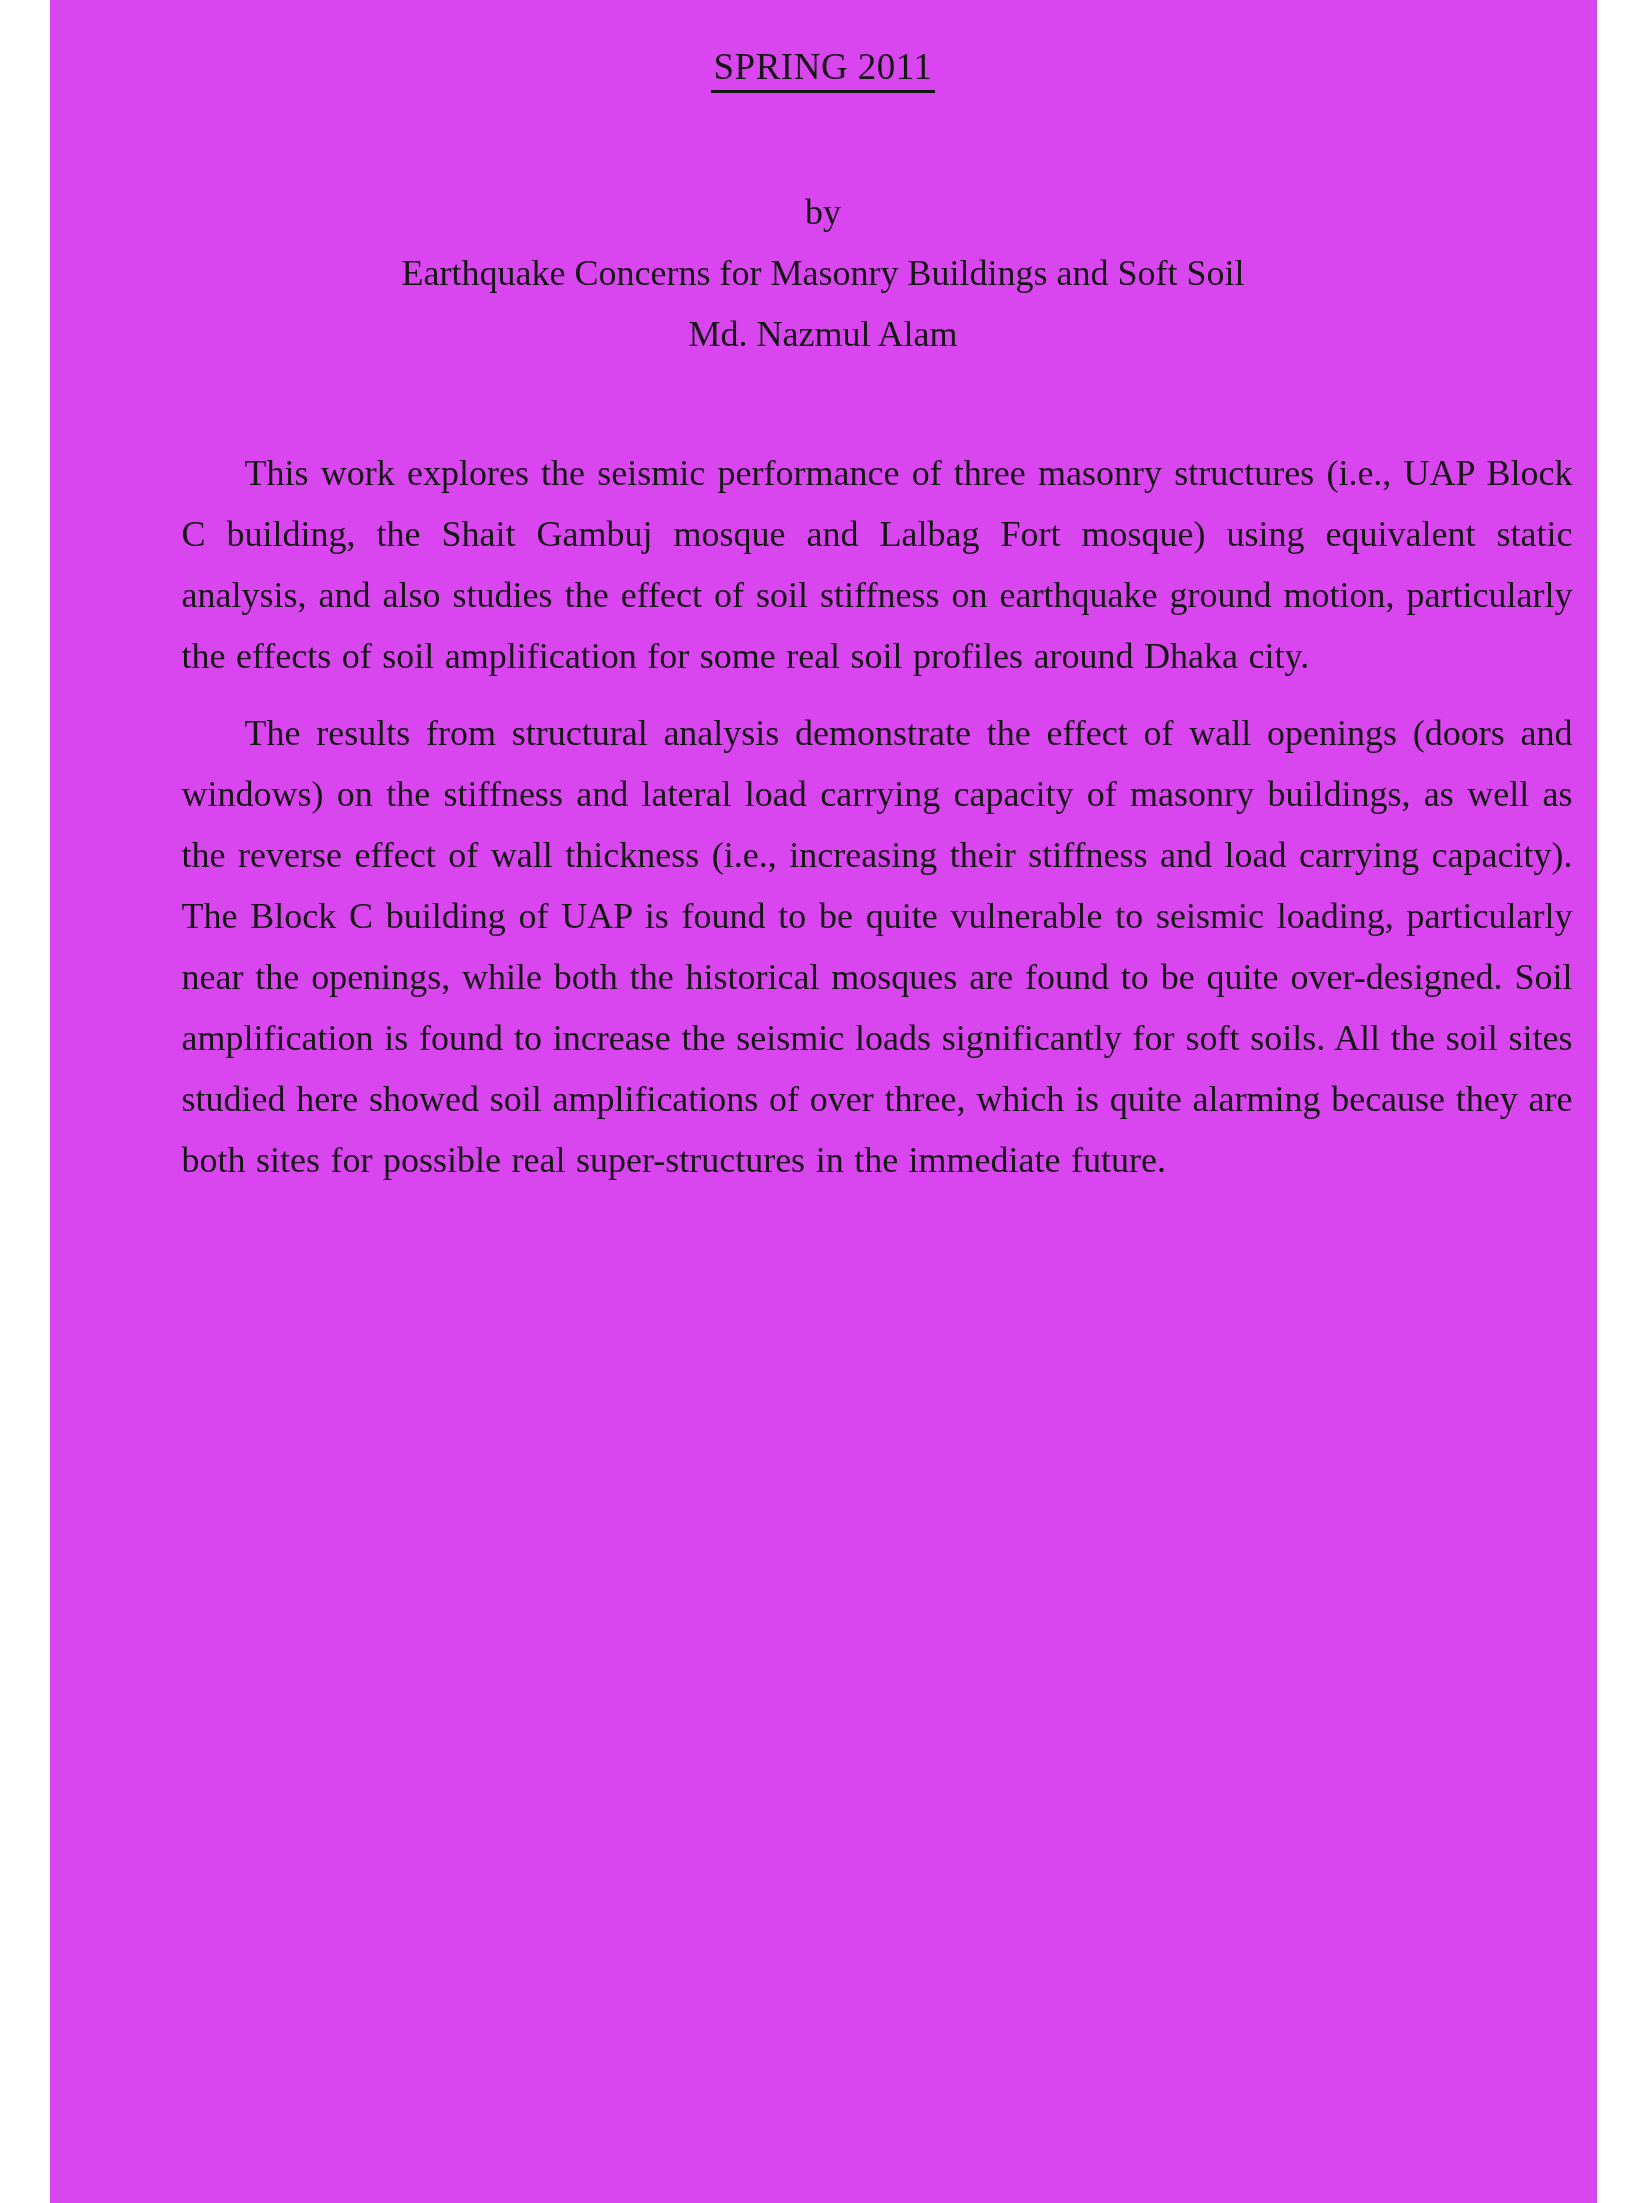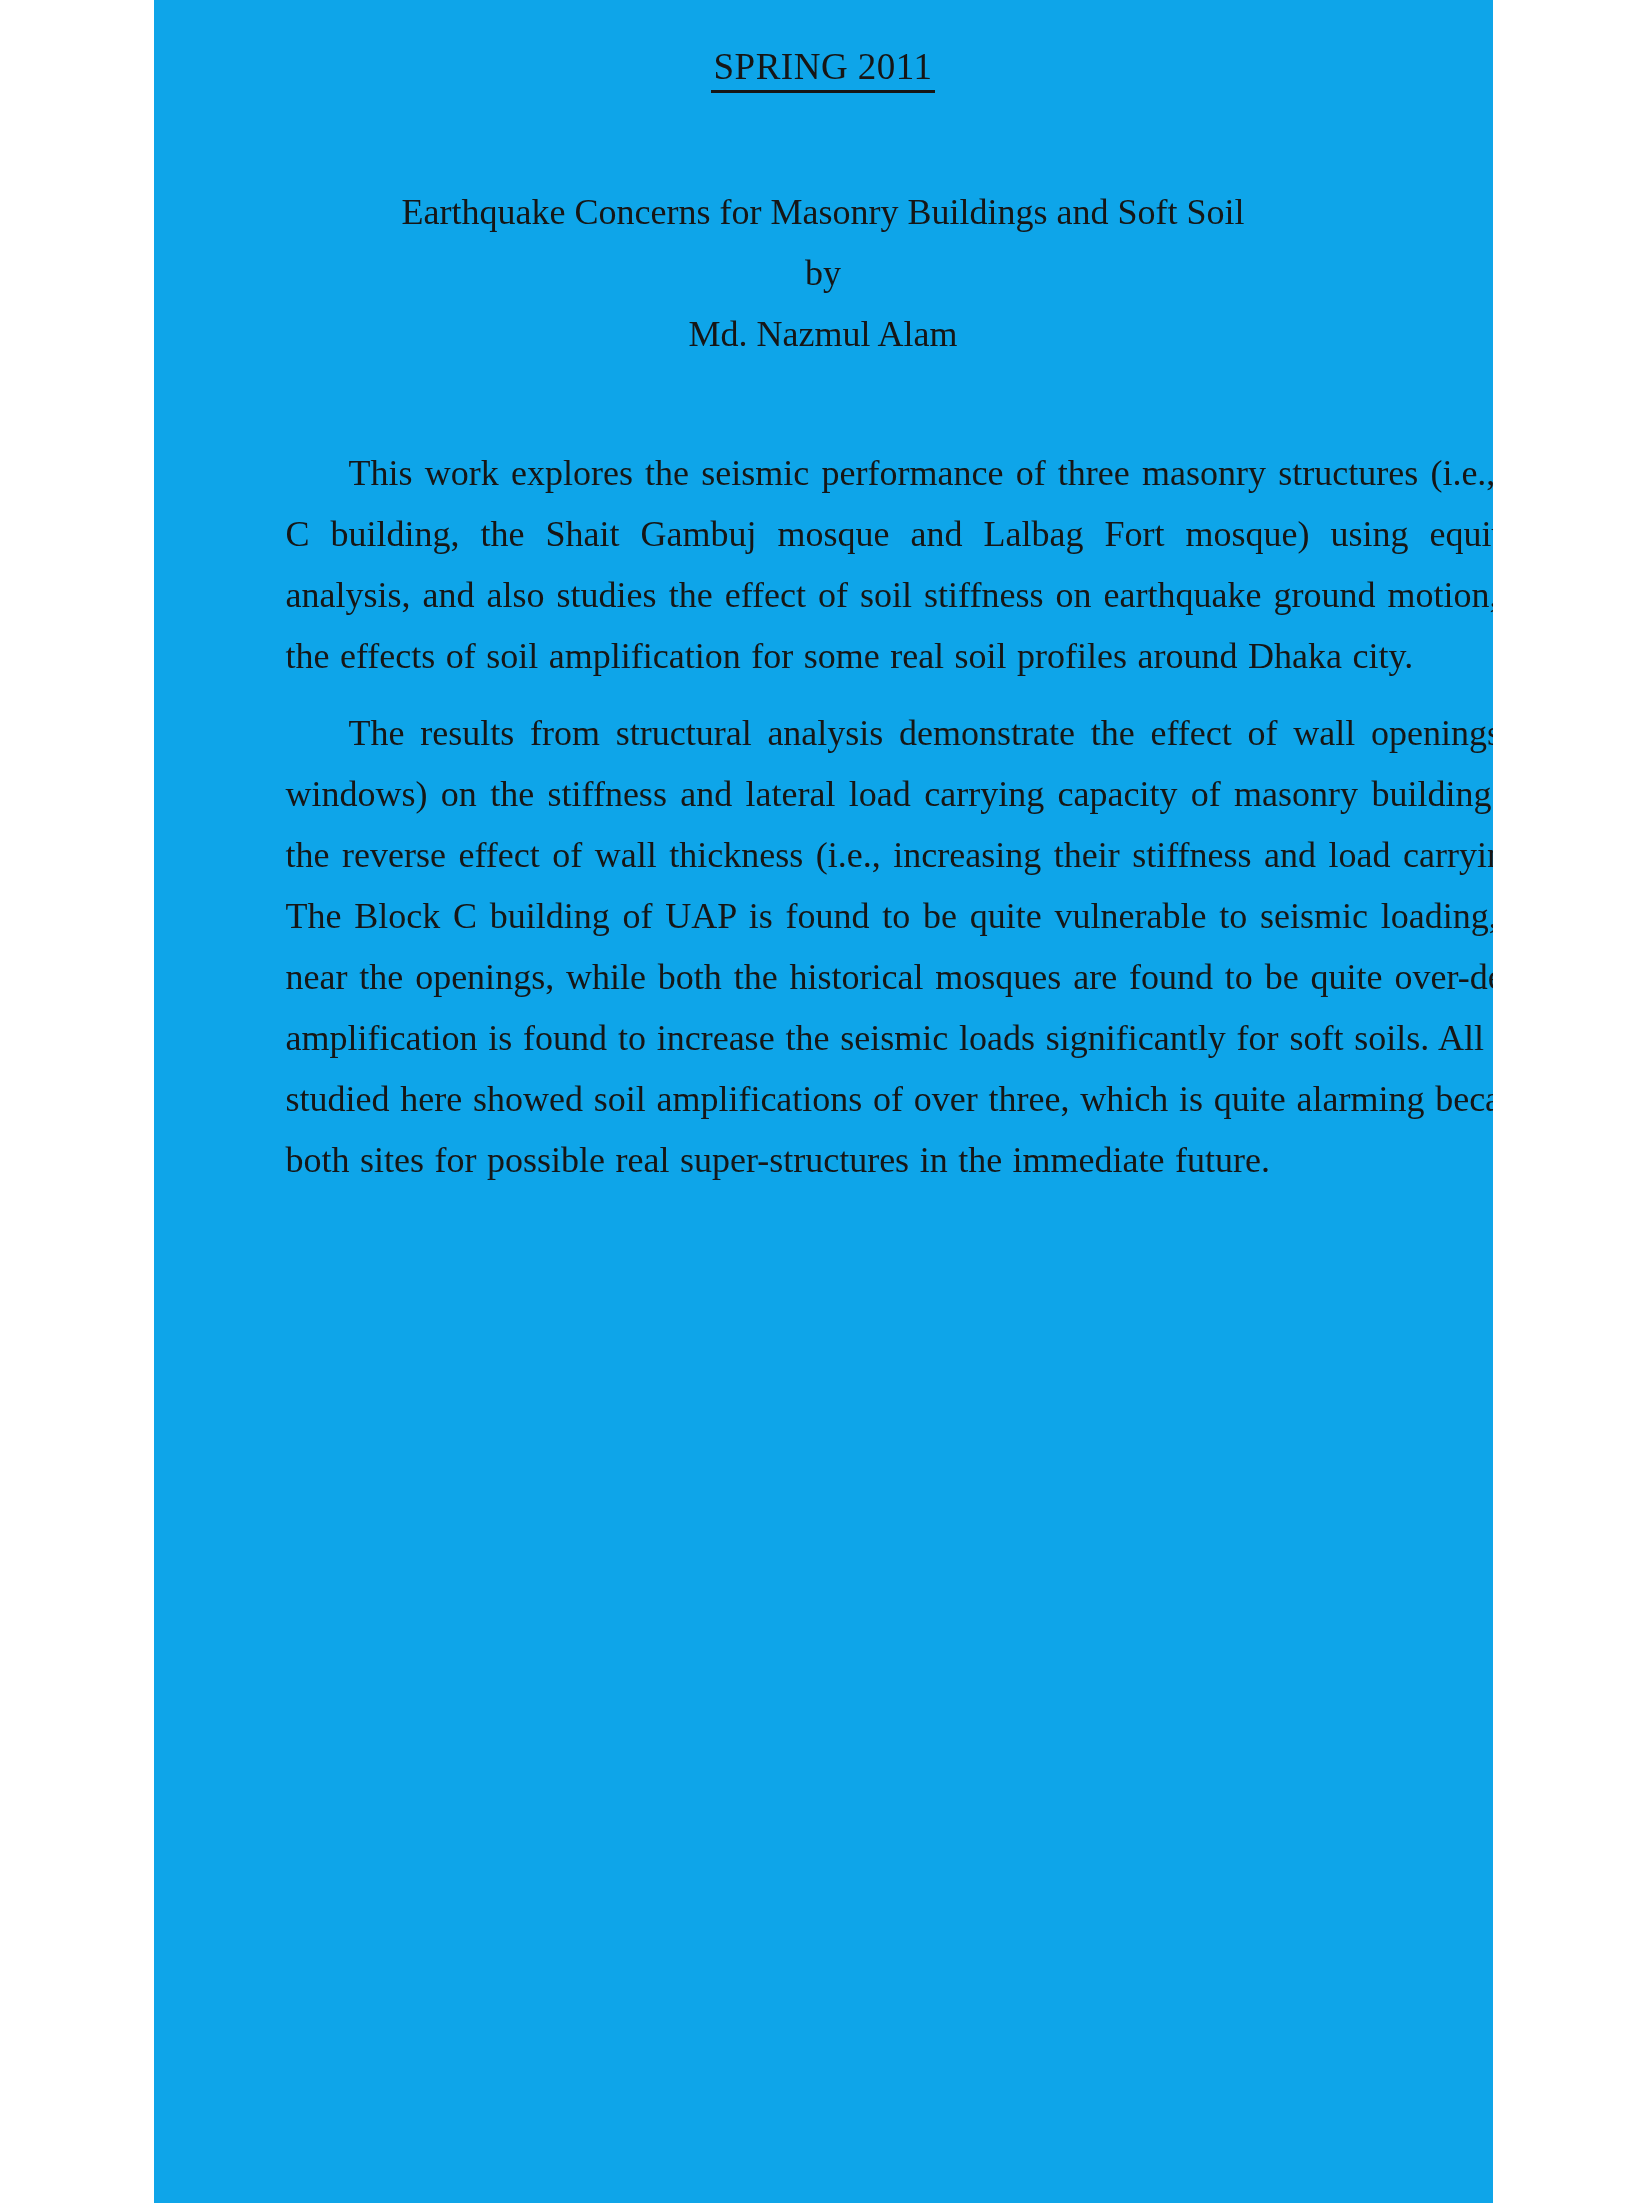--- a/index.html
+++ b/index.html
@@ -2,27 +2,28 @@
 <html><head>
 <meta charset="utf-8">
 <style>
   html, body {
     margin: 0;
     padding: 0;
     background: #ffffff;
   }
   .page {
     position: relative;
-    width: 1339px;
+    width: 1531px;
     height: 2203px;
     margin: 0 auto;
-    background: #0ea5e9;
+    background: #d946ef;
     color: #161616;
     font-family: "Liberation Serif", "DejaVu Serif", serif;
     overflow: hidden;
+    padding-left: 16px;
   }
   .term-header {
     position: absolute;
     top: 45px;
     left: 0;
     width: 100%;
     text-align: center;
     font-size: 37px;
     letter-spacing: 0.5px;
   }
@@ -58,22 +59,22 @@
 </head>
 <body>
 
 <div class="page">
 
   <div class="term-header">
     <span class="underline">SPRING 2011</span>
   </div>
 
   <div class="title-block">
+    <div>by</div>
     <div>Earthquake Concerns for Masonry Buildings and Soft Soil</div>
-    <div>by</div>
     <div>Md. Nazmul Alam</div>
   </div>
 
   <div class="abstract">
     <p>This work explores the seismic performance of three masonry structures (i.e., UAP Block C building, the Shait Gambuj mosque and Lalbag Fort mosque) using equivalent static analysis, and also studies the effect of soil stiffness on earthquake ground motion, particularly the effects of soil amplification for some real soil profiles around Dhaka city.</p>
     <p>The results from structural analysis demonstrate the effect of wall openings (doors and windows) on the stiffness and lateral load carrying capacity of masonry buildings, as well as the reverse effect of wall thickness (i.e., increasing their stiffness and load carrying capacity). The Block C building of UAP is found to be quite vulnerable to seismic loading, particularly near the openings, while both the historical mosques are found to be quite over-designed. Soil amplification is found to increase the seismic loads significantly for soft soils. All the soil sites studied here showed soil amplifications of over three, which is quite alarming because they are both sites for possible real super-structures in the immediate future.</p>
   </div>
 
 </div>
 

